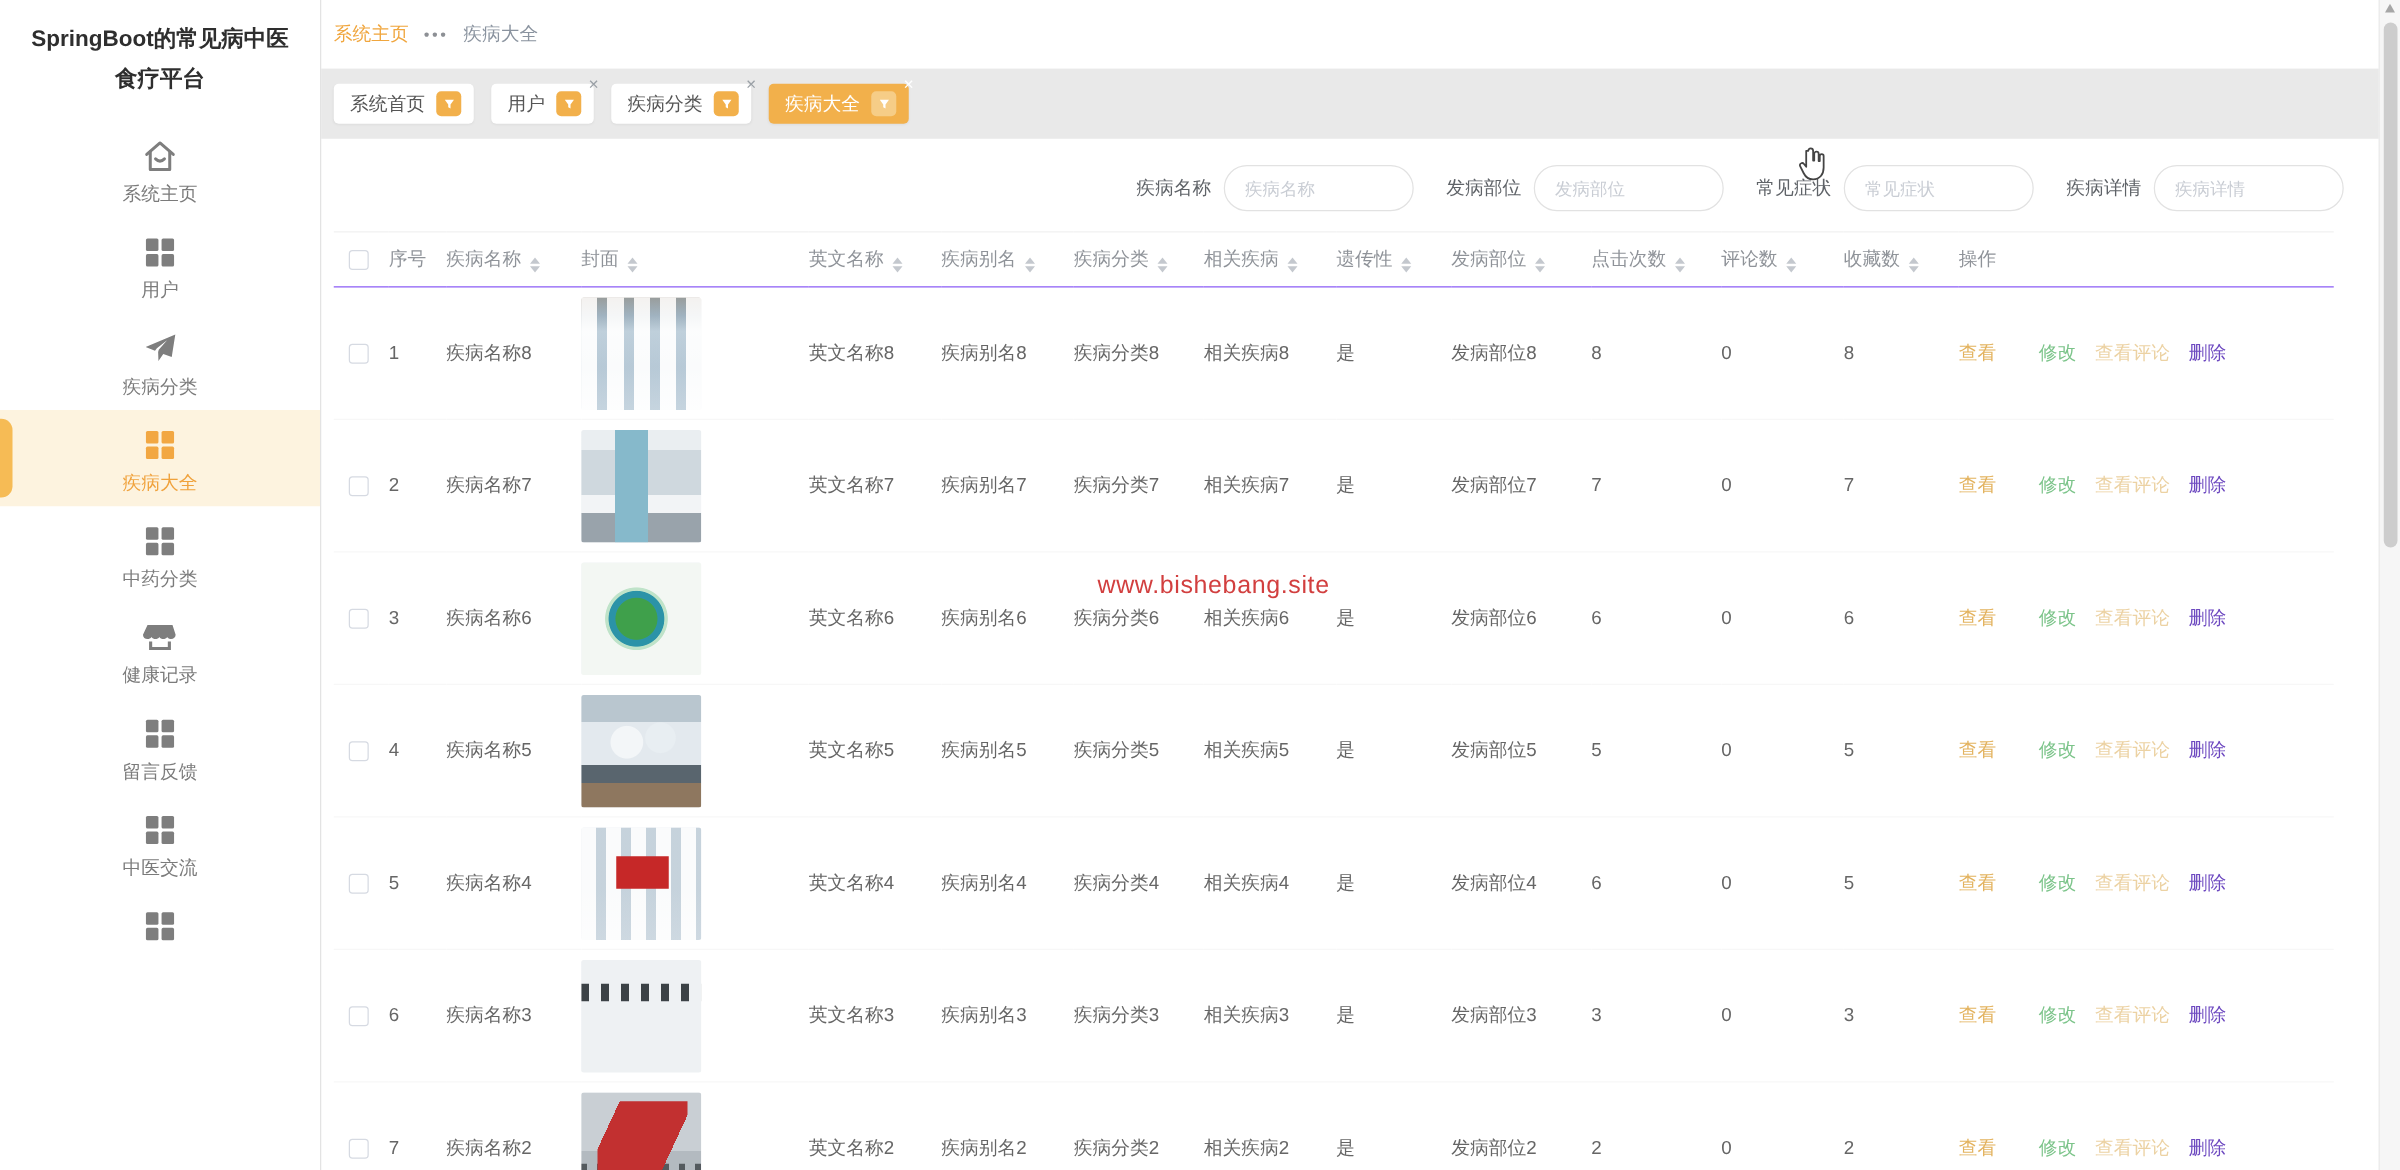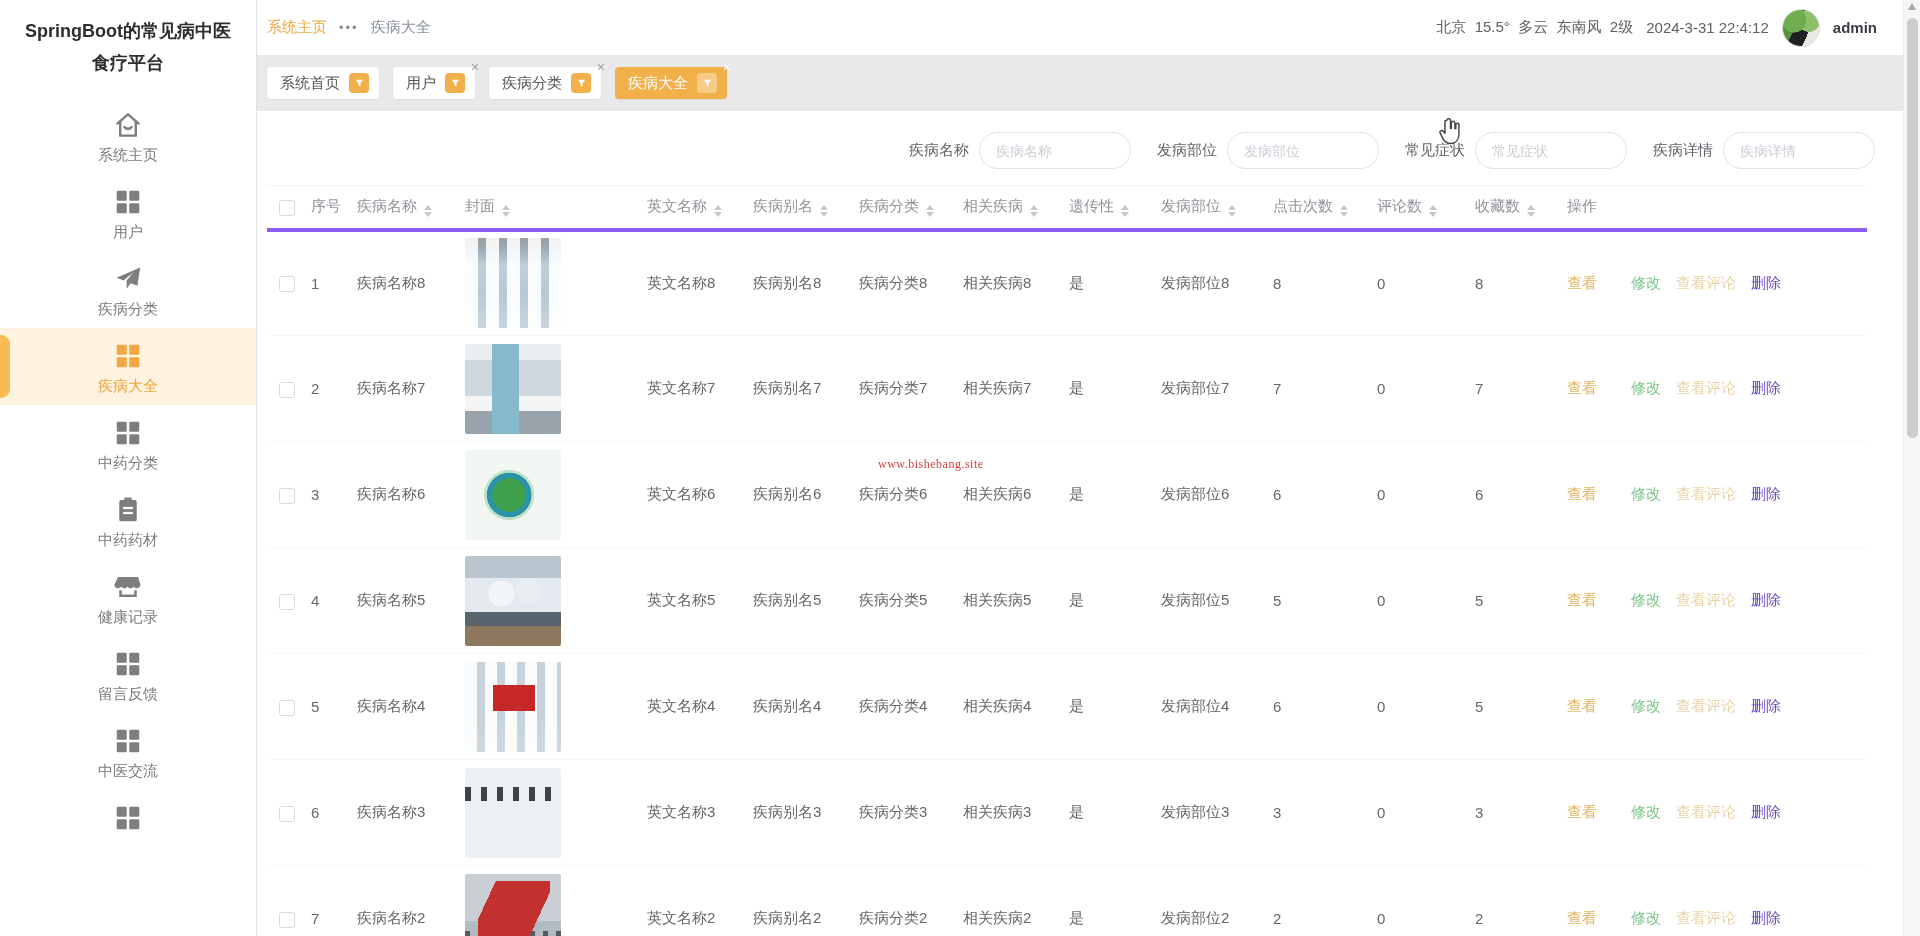--- a/index.html
+++ b/index.html
@@ -69,21 +69,21 @@
   .btn { height:34px; border:none; border-radius:17px; padding:0 16px; font-size:14px;
          color:#fff; display:flex; align-items:center; gap:5px; cursor:pointer;
          font-family:"Liberation Sans","DejaVu Sans",sans-serif; }
   .btn-search { background:#f2b04b; }
   .btn-add    { background:#f5c369; }
   .btn-delete { background:#ef706b; }
 
   
   table { border-collapse:collapse; table-layout:fixed; width:1600px; margin-left:26px; }
   thead th { height:44px; font-size:15px; font-weight:normal; color:#8f9399; text-align:left;
-             border-top:1px solid #f1f1f1; border-bottom:4px solid #8b5cf6; padding-right:4px; }
+             border-top:1px solid #f1f1f1; border-bottom:1px solid #8b5cf6; padding-right:4px;font-family:Liberation Serif, serif; }
   thead th.sortable { cursor:pointer; }
   tbody td { height:106px; font-size:15px; color:#666; border-bottom:1px solid #f7f7f7;
              padding-right:4px; }
   .col-check { text-align:center !important; }
   .cb { display:inline-block; width:16px; height:16px; border:1px solid #d6dae2; border-radius:3px;
         background:#fff; vertical-align:middle; cursor:pointer; }
   .caret { display:inline-flex; flex-direction:column; gap:2px; margin-left:7px; vertical-align:1px; }
   .caret i { width:0; height:0; border-left:4px solid transparent; border-right:4px solid transparent; }
   .caret .up { border-bottom:5px solid #c4c8ce; }
   .caret .dn { border-top:5px solid #c4c8ce; }
@@ -120,22 +120,22 @@
       background-position:54% 24%, 0 78%, 0 0;
       background-repeat:no-repeat, no-repeat, repeat; }
 
   .ops a { text-decoration:none; font-size:15px; margin-right:15px; cursor:pointer; white-space:nowrap;text-align:center; }
   .op-view    { color:#e3b35f; }
   .op-edit    { color:#7cc48a;margin-left:19px; }
   .op-comment { color:#ecd2a3; }
   .op-delete  { color:#6d49c0; }
 
   
-  .watermark { position:absolute; left:878px; top:457px; font-family:Liberation Serif, serif;
-               font-size:12px; color:#d23f3f; z-index:8; letter-spacing:.5px; }
+  .watermark { position:absolute; left:878px; top:457px; font-family:Liberation Sans, sans-serif;
+               font-size:20px; color:#d23f3f; z-index:8; letter-spacing:.5px; }
   .scrollbar { position:absolute; right:0; top:0; width:17px; height:936px; background:#f6f6f6;
                border-left:1px solid #ececec; z-index:9; }
   .sb-arrow { position:absolute; top:3px; left:4px; width:0; height:0;
               border-left:4.5px solid transparent; border-right:4.5px solid transparent;
               border-bottom:7px solid #a6a6a6; }
   .sb-thumb { position:absolute; top:18px; left:3px; width:11px; height:420px;
               background:#cdcdcd; border-radius:6px; cursor:pointer; }
   .cursor { position:absolute; left:1437px; top:116px; z-index:20; pointer-events:none; }
 </style>
 </head>
@@ -194,31 +194,20 @@
             <rect x="13" y="3" width="8" height="8" rx="1"></rect>
             <rect x="3" y="13" width="8" height="8" rx="1"></rect>
             <rect x="13" y="13" width="8" height="8" rx="1"></rect>
           </svg>
         </span>
         <span class="lbl">中药分类</span>
       </div>
       <div class="nav-item">
         <span class="icn">
           <svg viewBox="0 0 24 24" width="30" height="30" fill="currentColor">
-            <rect x="5" y="4" width="14" height="17" rx="1.5"></rect>
-            <rect x="9" y="2" width="6" height="4" rx="1"></rect>
-            <rect x="8" y="9.5" width="8" height="1.8" fill="#fff"></rect>
-            <rect x="8" y="13.5" width="8" height="1.8" fill="#fff"></rect>
-          </svg>
-        </span>
-        <span class="lbl">中药药材</span>
-      </div>
-      <div class="nav-item">
-        <span class="icn">
-          <svg viewBox="0 0 24 24" width="30" height="30" fill="currentColor">
             <path d="M4 4h16l2 6.2c0 1.6-1.3 2.8-2.9 2.8-1 0-2-.5-2.5-1.4-.5.9-1.5 1.4-2.5 1.4s-2-.5-2.5-1.4c-.5.9-1.5 1.4-2.5 1.4s-2-.5-2.5-1.4C6 12.5 5 13 4 13c-1.6 0-2.9-1.2-2.9-2.8z"></path>
             <path d="M5 14.5V20h14v-5.5h-2V18H7v-3.5z"></path>
           </svg>
         </span>
         <span class="lbl">健康记录</span>
       </div>
       <div class="nav-item">
         <span class="icn">
           <svg viewBox="0 0 24 24" width="30" height="30" fill="currentColor">
             <rect x="3" y="3" width="8" height="8" rx="1"></rect>
@@ -253,26 +242,20 @@
     </nav>
 </aside>
 
 <div class="main">
 
   <div class="topbar">
     <div class="breadcrumb">
       <span class="bc-root">系统主页</span>
       <span class="bc-dots">•••</span>
       <span class="bc-cur">疾病大全</span>
-    </div>
-    <div class="top-right">
-      <span class="weather">北京  15.5°  多云  东南风  2级</span>
-      <span class="weather">2024-3-31 22:4:12</span>
-      <span class="avatar"></span>
-      <span class="username">admin</span>
     </div>
   </div>
 
   <div class="tabstrip" id="tabstrip">
       <div class="tab">
         <span>系统首页</span>
         <span class="tic">
           <svg viewBox="0 0 24 24" width="11" height="11" fill="#fff">
             <path d="M4 4h16l-6 8v7l-4-2v-5z"></path>
           </svg>

